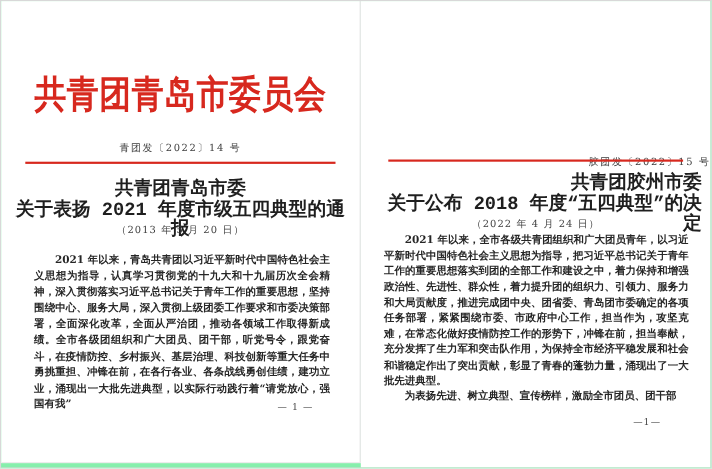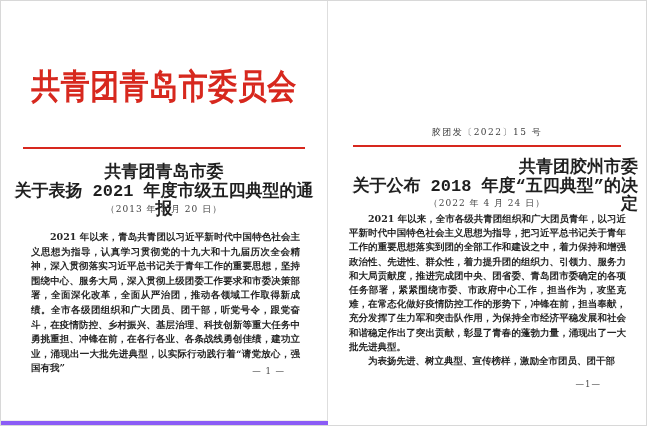--- a/index.html
+++ b/index.html
@@ -1,20 +1,20 @@
 <!DOCTYPE html>
 <html lang="zh"><head>
 <meta charset="utf-8">
 <style>
   html, body { margin:0; padding:0; background:#ffffff; }
   .canvas {
     position:relative;
     width:645px; height:424px;
     border:1px solid #d8d8d8;
-    background:#8b5cf6;
+    background:#86efac;
     overflow:hidden;
     font-family:"DejaVu Serif","Liberation Serif",serif;
   }
   .page { position:absolute; top:0; background:#ffffff; }
   .page-left  { left:0;   width:326px; height:419px; border-right:1px solid #dedede; border-bottom:1px solid #ececec; }
   .page-right { left:327px; width:318px; height:424px; }
 
   .org-name {
     position:absolute; left:0; right:0;
     text-align:center; font-weight:bold; color:#d7281e;
@@ -22,21 +22,21 @@
   }
   .org-name > span { display:inline-block; transform:scaleY(1.18); transform-origin:center; }
   .page-left  .org-name { top:66px; font-size:29px; letter-spacing:0.5px; }
   .page-right .org-name { top:69px; font-size:27px; letter-spacing:0.5px; }
 
   .doc-number {
     position:absolute; left:0; right:0;
     text-align:center; font-size:9px; color:#3c3c3c; letter-spacing:1.5px;
   }
   .page-left  .doc-number { top:127px; }
-  .page-right .doc-number { top:125px; }
+  .page-right .doc-number { top:140px;text-align:right; }
 
   .red-line { position:absolute; height:2px; background:#d7281e; }
   .page-left  .red-line { top:146px; left:22px; right:22px; }
   .page-right .red-line { top:144px; left:25px; right:25px; }
 
   .doc-title {
     position:absolute; left:8px; right:8px; margin:0;
     text-align:center; font-weight:bold; color:#1f1f1f;
     font-size:17px; line-height:18.5px;font-family:Liberation Mono, monospace;
   }
@@ -61,20 +61,21 @@
 </style>
 </head>
 <body>
 
 <div class="canvas">
 
   <section class="page page-left">
     <div class="org-name">
       <span>共青团青岛市委员会</span>
     </div>
+    <div class="doc-number">青团发〔2022〕14 号</div>
     <div class="red-line"></div>
     <h1 class="doc-title">
       <span>共青团青岛市委</span><br>
       <span>关于表扬 2021 年度市级五四典型的通报</span>
     </h1>
     <div class="doc-date">（2013 年 5 月 20 日）</div>
     <div class="doc-body">
       <p>2021 年以来，青岛共青团以习近平新时代中国特色社会主义思想为指导，认真学习贯彻党的十九大和十九届历次全会精神，深入贯彻落实习近平总书记关于青年工作的重要思想，坚持围绕中心、服务大局，深入贯彻上级团委工作要求和市委决策部署，全面深化改革，全面从严治团，推动各领域工作取得新成绩。全市各级团组织和广大团员、团干部，听党号令，跟党奋斗，在疫情防控、乡村振兴、基层治理、科技创新等重大任务中勇挑重担、冲锋在前，在各行各业、各条战线勇创佳绩，建功立业，涌现出一大批先进典型，以实际行动践行着“请党放心，强国有我”</p>
     </div>
     <div class="page-num">— 1 —</div>

